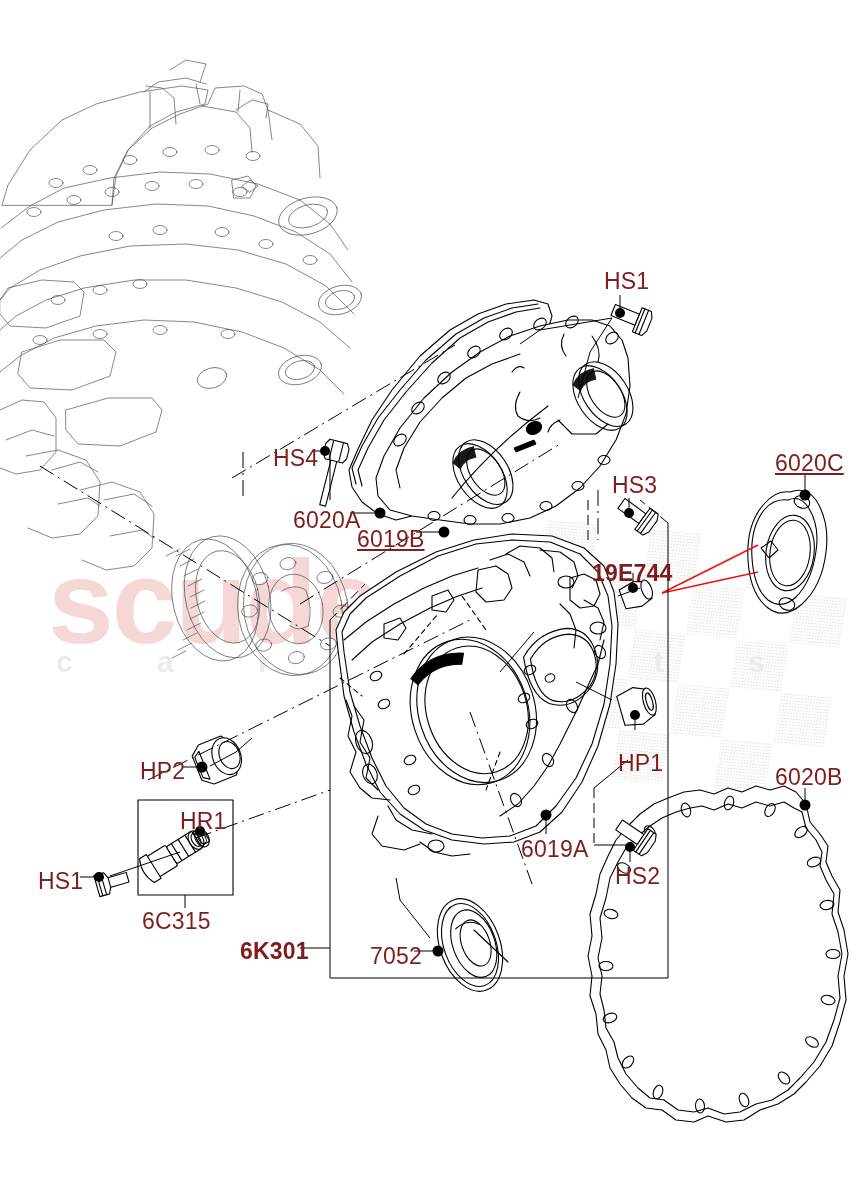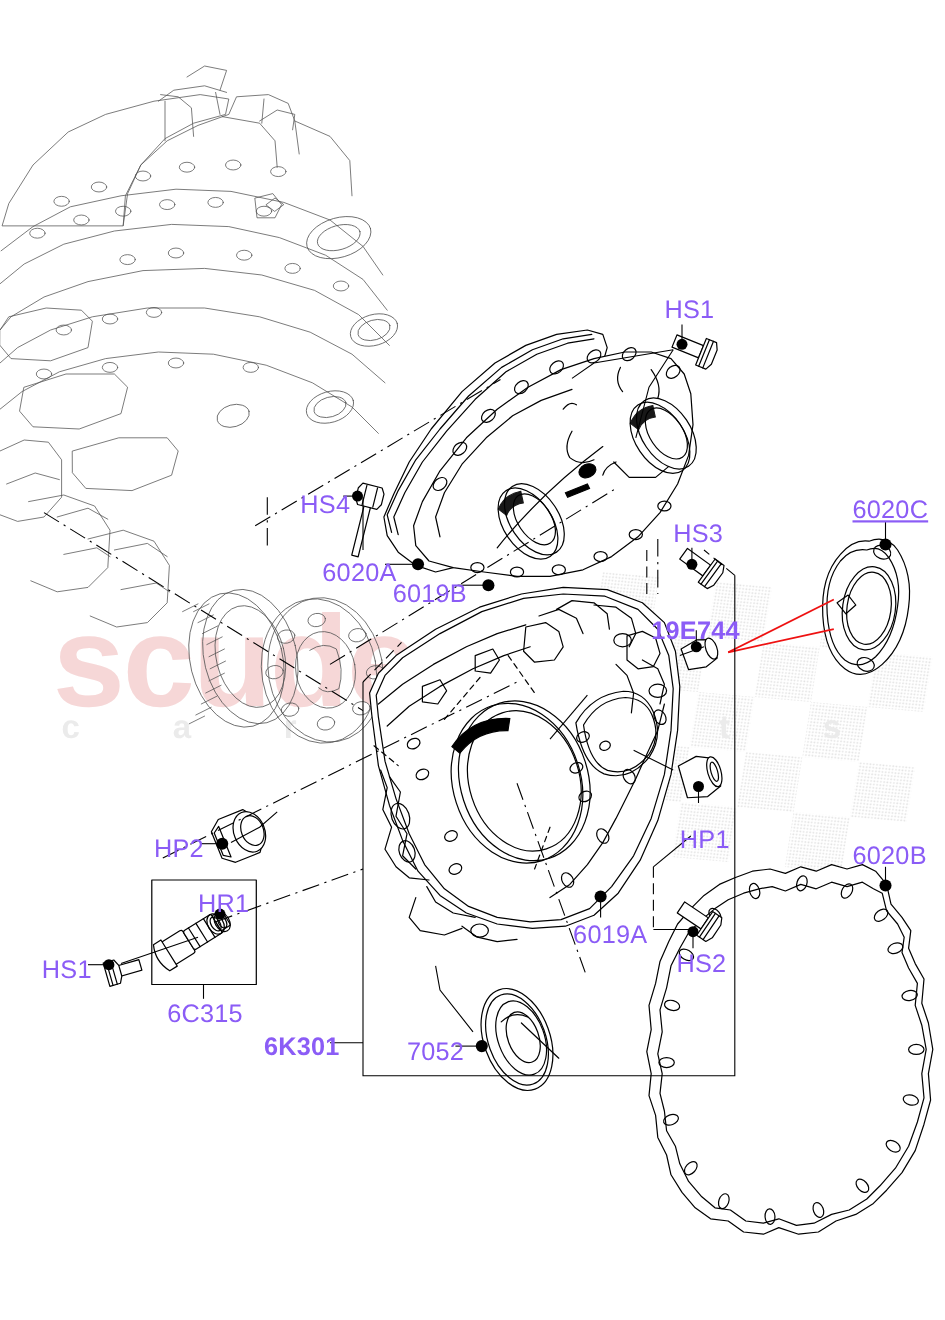--- a/index.html
+++ b/index.html
@@ -16,21 +16,21 @@
     overflow:hidden;
   }
   #artwork{
     position:absolute;
     left:0;top:0;
     width:859px;height:1200px;
   }
   .wm-layer{position:absolute;left:0;top:0;width:859px;height:1200px;pointer-events:none;}
   .label{
     position:absolute;
-    color:#8b5cf6;
+    color:#7f1d1d;
     font-size:23px;
     font-weight:400;
     letter-spacing:0.2px;
     white-space:nowrap;
     font-family:"Liberation Sans","DejaVu Sans",sans-serif;
     line-height:1;
   }
   .wm-text{
     position:absolute;
     font-family:"Liberation Sans","DejaVu Sans",sans-serif;
@@ -570,28 +570,28 @@
       <path class="ldr" d="M430,938 L400,900 L396,878"></path>
       <path class="ldr" d="M500,672 L534,632"></path>
       <path class="ldr" d="M612,700 L576,682"></path>
       <path class="ldr" d="M640,588 L618,596"></path>
     </g>
   </svg>
 
   <div class="label" style="left:604px;top:270px;">HS1</div>
   <div class="label" style="left:273px;top:447px;">HS4</div>
   <div class="label" style="left:293px;top:509px;">6020A</div>
-  <div class="label" style="left:357px;top:528px;">6019B</div>
+  <div class="label" style="left:357px;top:528px;text-decoration:underline;">6019B</div>
   <div class="label" style="left:612px;top:474px;">HS3</div>
   <div class="label" style="left:775px;top:452px;text-decoration:underline;">6020C</div>
   <div class="label" style="left:592px;top:562px;font-weight:bold;">19E744</div>
   <div class="label" style="left:618px;top:752px;">HP1</div>
   <div class="label" style="left:140px;top:760px;text-align:center;">HP2</div>
   <div class="label" style="left:180px;top:810px;">HR1</div>
   <div class="label" style="left:38px;top:870px;">HS1</div>
-  <div class="label" style="left:152px;top:910px;">6C315</div>
+  <div class="label" style="left:142px;top:910px;">6C315</div>
   <div class="label" style="left:521px;top:838px;">6019A</div>
   <div class="label" style="left:615px;top:865px;">HS2</div>
   <div class="label" style="left:775px;top:766px;">6020B</div>
   <div class="label" style="left:240px;top:940px;font-weight:bold;">6K301</div>
   <div class="label" style="left:370px;top:945px;">7052</div>
 
 </div>
 
 </body></html>

